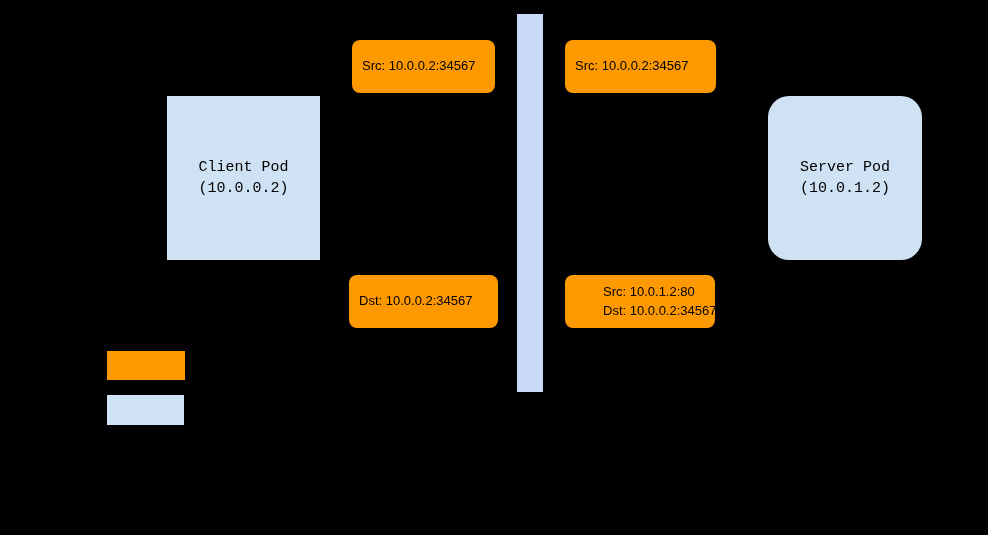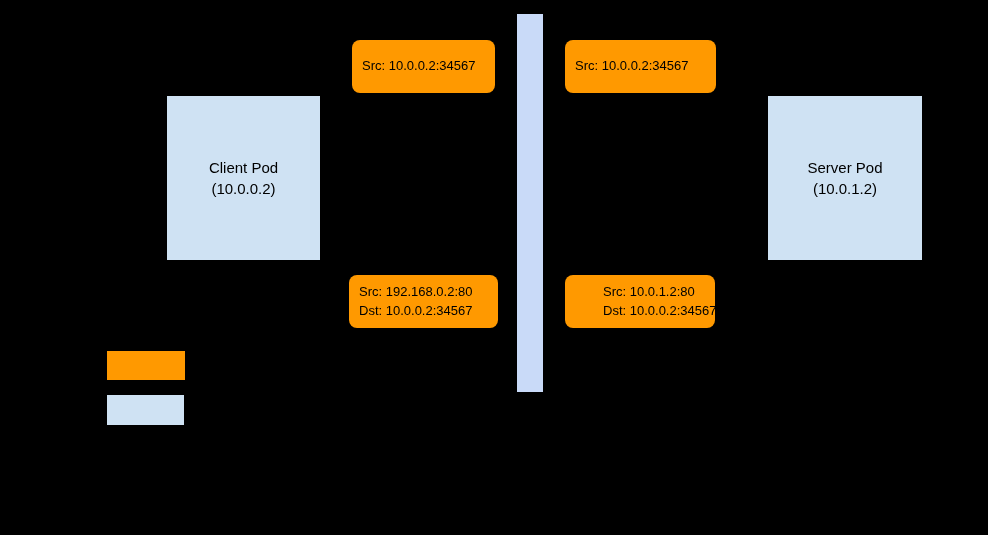--- a/index.html
+++ b/index.html
@@ -22,20 +22,21 @@
   .pod {
     background: var(--pod-fill, #cfe2f3);
     display: flex;
     flex-direction: column;
     align-items: center;
     justify-content: center;
     color: var(--text, #000);
     font-size: 15px;
     line-height: 1.4;
     text-align: center;
+    font-family: Liberation Mono, monospace;
   }
   .bar {
     background: var(--bar-fill, #c9daf8);
   }
   .packet {
     background: var(--packet-fill, #ff9900);
     border-radius: 8px;
     color: var(--text, #000);
     font-size: 13px;
     line-height: 1.45;
@@ -60,35 +61,34 @@
 
 <div class="canvas">
 
   <div class="abs bar" style="left:517px; top:14px; width:26px; height:378px;"></div>
 
   <div class="abs pod" style="left:167px; top:96px; width:153px; height:164px;">
     <span>Client Pod</span>
     <span>(10.0.0.2)</span>
   </div>
 
-  <div class="abs pod" style="left:768px; top:96px; width:154px; height:164px;">
+  <div class="abs pod" style="left:768px; top:96px; width:154px; height:164px;border-radius:21px;">
     <span>Server Pod</span>
     <span>(10.0.1.2)</span>
   </div>
 
   <div class="abs packet" style="left:352px; top:40px; width:143px; height:53px;">
     <span>Src: 10.0.0.2:34567</span>
   </div>
 
   <div class="abs packet" style="left:565px; top:40px; width:151px; height:53px;">
     <span>Src: 10.0.0.2:34567</span>
   </div>
 
   <div class="abs packet" style="left:349px; top:275px; width:149px; height:53px;">
-    <span>Src: 192.168.0.2:80</span>
     <span>Dst: 10.0.0.2:34567</span>
   </div>
 
   <div class="abs packet" style="left:565px; top:275px; width:150px; height:53px;padding-left:38px;">
     <span>Src: 10.0.1.2:80</span>
     <span>Dst: 10.0.0.2:34567</span>
   </div>
 
   <div class="abs swatch-orange" style="left:107px; top:351px; width:78px; height:29px;"></div>
 

